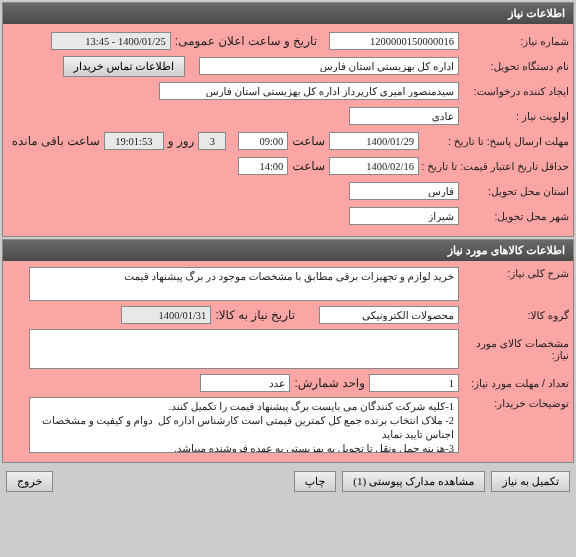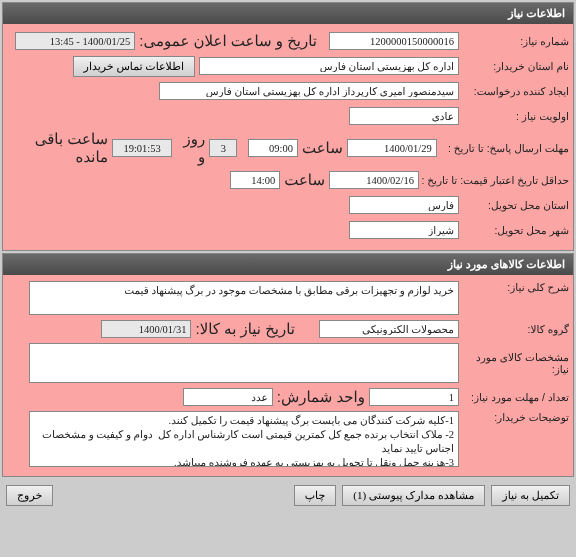--- a/index.html
+++ b/index.html
@@ -35,21 +35,21 @@
 }
 .label {
   width: 110px;
   text-align: right;
   font-size: 10.5px;
   color: #222;
 }
 .label-sm {
   width: auto;
   padding: 0 4px;
-  font-size: 15px;
+  font-size: 12px;
   color: #222;
 }
 .field {
   background: #fff;
   border: 1px solid #888;
   padding: 2px 4px;
   font-size: 10.5px;
   height: 18px;
   line-height: 14px;
   color: #222;
@@ -87,23 +87,23 @@
   <div class="panel-body">
 
     <div class="row">
       <div class="label">شماره نیاز:</div>
       <input class="field" style="width: 130px;" value="1200000150000016">
       <div class="label-sm" style="margin-right:8px">تاریخ و ساعت اعلان عمومی:</div>
       <input class="field field-gray" style="width: 120px;" value="1400/01/25 - 13:45">
     </div>
 
     <div class="row">
-      <div class="label">نام استان خریدار:</div>
+      <div class="label">نام دستگاه تحویل:</div>
       <input class="field" style="width: 260px;" value="اداره کل بهزیستی استان فارس">
-      <button class="btn" style="margin-right:4px">اطلاعات تماس خریدار</button>
+      <button class="btn" style="margin-right:14px">اطلاعات تماس خریدار</button>
     </div>
 
     <div class="row">
       <div class="label">ایجاد کننده درخواست:</div>
       <input class="field" style="width: 300px;" value="سیدمنصور امیری کارپرداز اداره کل بهزیستی استان فارس">
     </div>
 
     <div class="row">
       <div class="label">اولویت نیاز :</div>
       <input class="field" style="width: 110px;" value="عادی">

